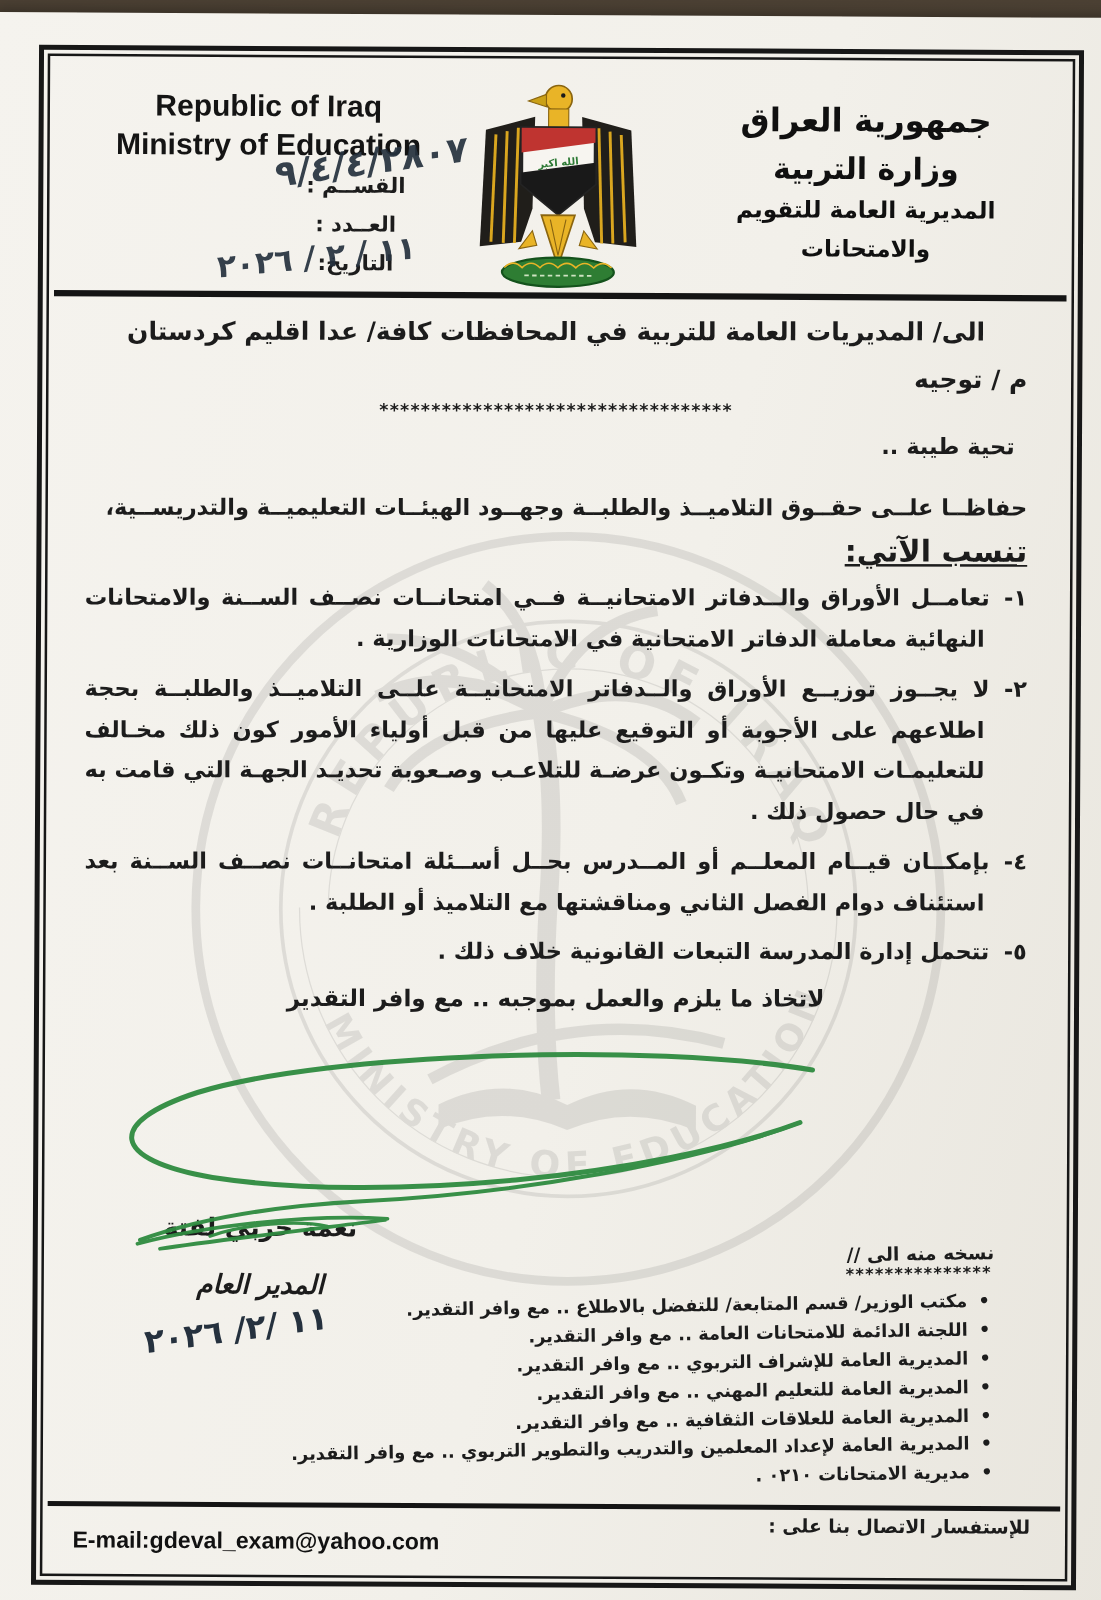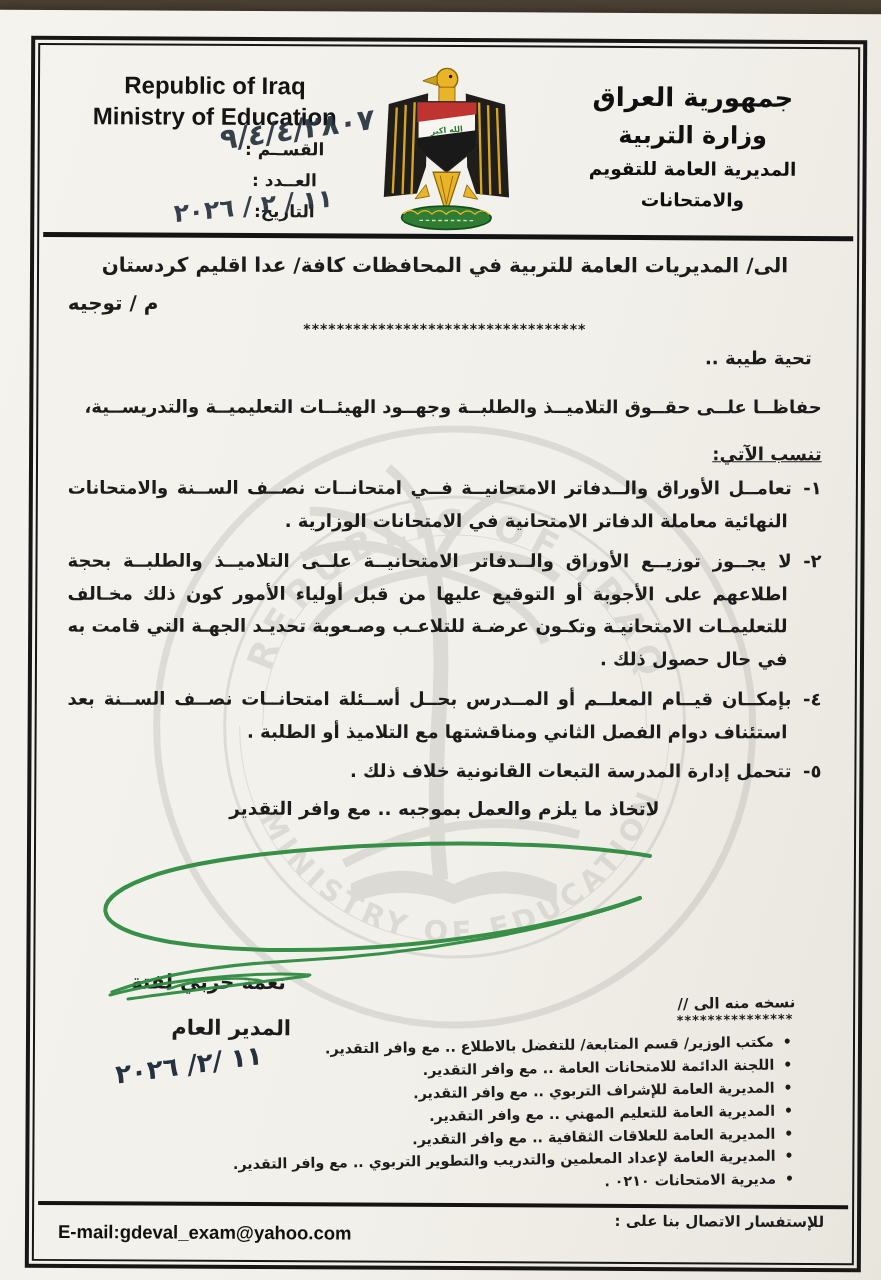--- a/index.html
+++ b/index.html
@@ -25,35 +25,35 @@
     transform:rotate(-6deg) skewX(-5deg);opacity:.92;}
   .emblem{position:absolute;left:322px;top:12px;width:162px;height:170px;}
   .callig{position:absolute;left:496px;top:26px;width:306px;text-align:center;direction:rtl;color:#101010;}
   .callig .c1{font-size:26px;font-weight:bold;line-height:1.5;}
   .callig .c2{font-size:24px;font-weight:bold;line-height:1.5;}
   .callig .c3{font-size:18.5px;font-weight:bold;line-height:1.7;}
   .hrule{position:absolute;left:0;right:0;top:183px;height:5px;background:#141414;}
   
   .body{position:absolute;left:26px;right:30px;top:196px;direction:rtl;transform:rotate(-0.25deg);}
   .addr{font-size:20px;font-weight:bold;text-align:center;margin-top:6px;}
-  .subj{font-size:20px;font-weight:bold;text-align:left;margin-top:14px;}
+  .subj{font-size:20px;font-weight:bold;text-align:right;margin-top:14px;}
   .stars{font-size:14px;font-weight:bold;text-align:center;margin-top:6px;letter-spacing:1px;direction:ltr;}
   .greet{font-size:18px;font-weight:bold;text-align:right;margin-top:10px;padding-right:10px;}
   .intro{font-size:18px;font-weight:bold;text-align:justify;margin-top:22px;line-height:1.85;}
-  .direc{font-size:18px;font-weight:bold;text-align:right;text-decoration:underline;margin-top:20px;}
+  .direc{font-size:24px;font-weight:bold;text-align:right;text-decoration:underline;margin-top:4px;}
   .items{margin-top:8px;}
   .item{font-size:18px;font-weight:bold;line-height:1.82;text-align:justify;
     padding-right:34px;text-indent:-34px;margin-bottom:7px;}
   .item .num{display:inline-block;width:30px;text-indent:0;}
   .closing{font-size:18.5px;font-weight:bold;text-align:center;margin-top:10px;}
   
   .sig-name{position:absolute;left:64px;top:920px;width:210px;text-align:center;
     direction:rtl;font-size:20px;font-weight:bold;}
-  .sig-title{position:absolute;left:86px;top:966px;width:166px;text-align:right;
-    direction:rtl;font-size:21px;font-weight:bold;}
+  .sig-title{position:absolute;left:86px;top:966px;width:166px;text-align:center;
+    direction:rtl;font-size:21px;font-weight:bold;font-style:italic;}
   .sig-date{left:30px;top:1000px;width:240px;font-size:26px;letter-spacing:4px;
     transform:rotate(-8deg) skewX(-5deg);text-align:center;}
   
   .dist{position:absolute;right:52px;top:946px;width:540px;direction:rtl;transform:rotate(-1.2deg);}
   .dist-head{font-size:15px;font-weight:bold;text-align:right;padding-left:8px;}
   .dist-stars{font-size:13px;font-weight:bold;text-align:right;direction:ltr;letter-spacing:1px;margin:0 2px 4px 0;text-align:right;}
   .dist-item{position:relative;font-size:14.3px;font-weight:bold;line-height:1.6;
     padding-right:22px;text-align:right;white-space:nowrap;}
   .dist-item .blt{position:absolute;right:4px;top:0;}
   

